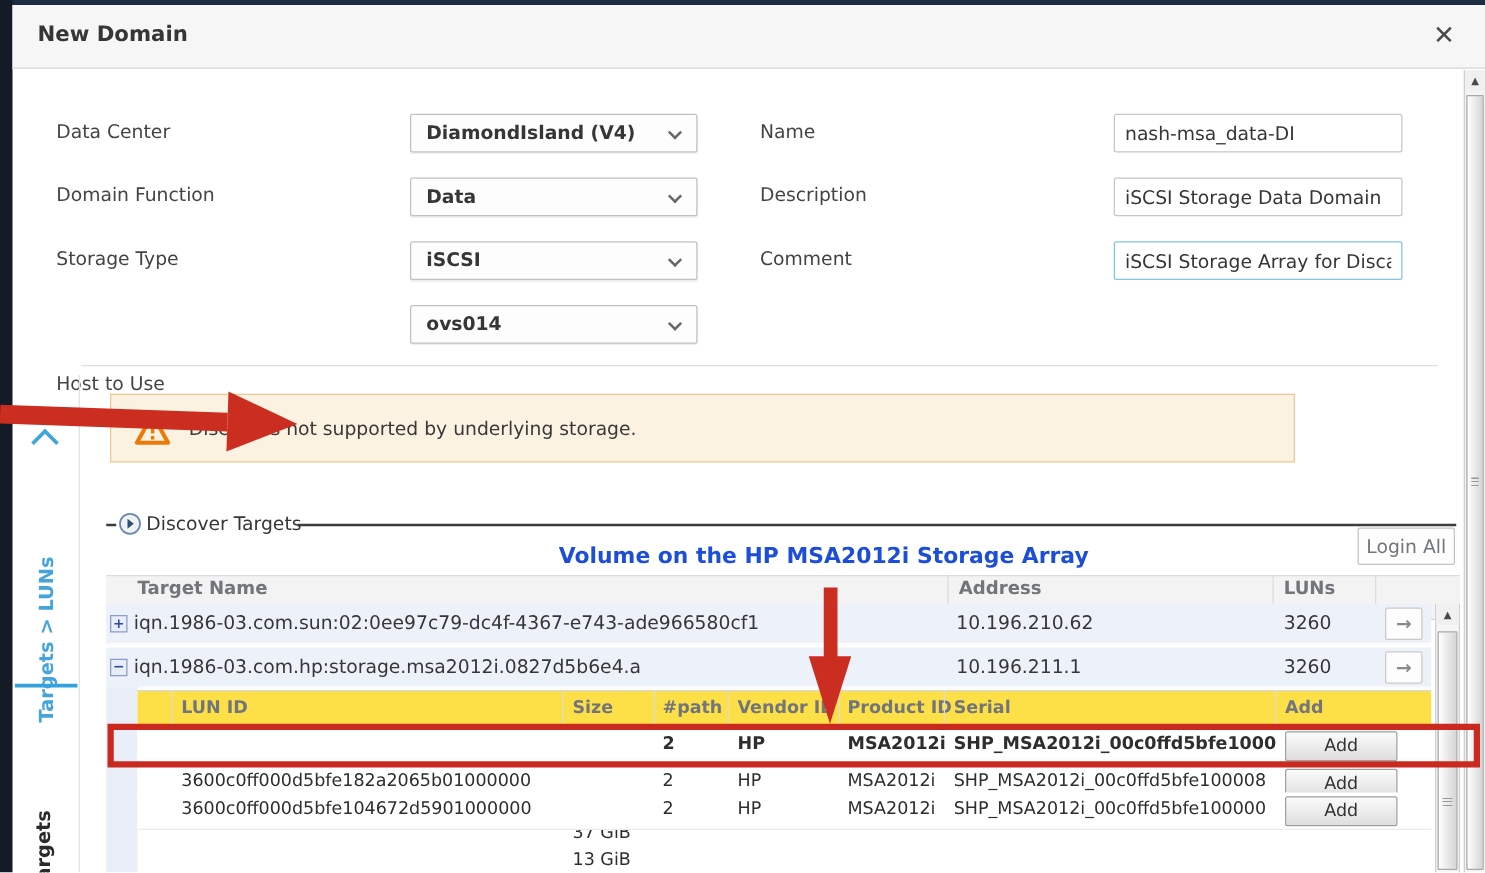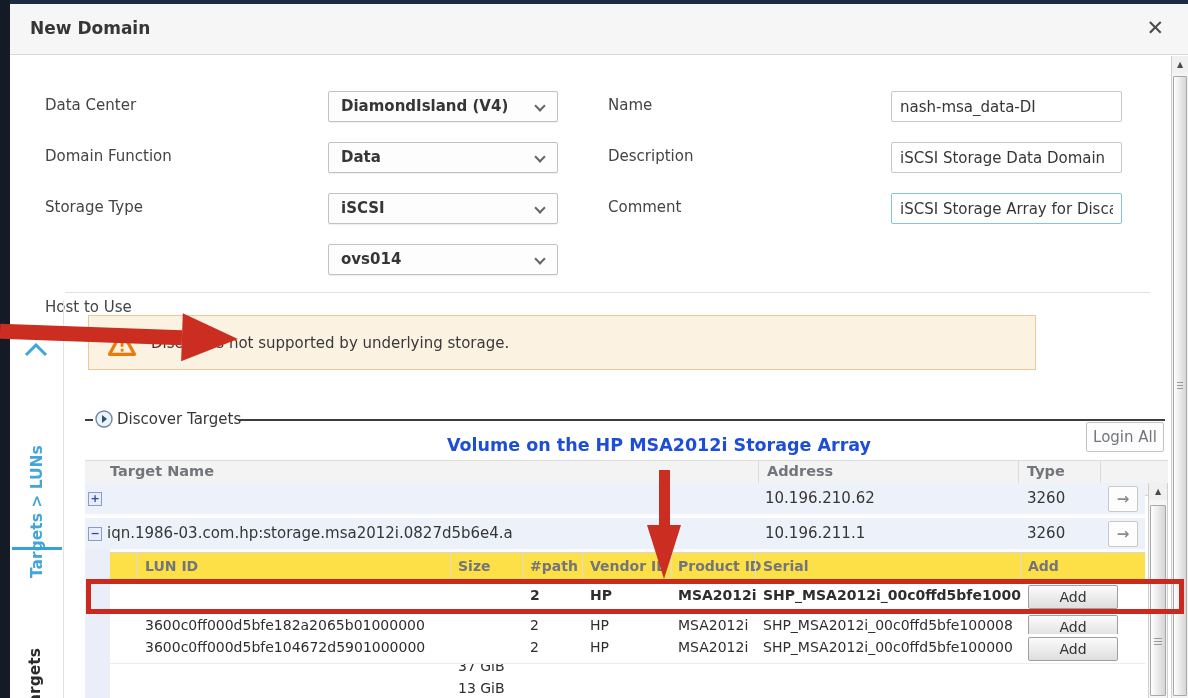--- a/index.html
+++ b/index.html
@@ -183,28 +183,29 @@
 <div class="abs red-title">Volume on the HP MSA2012i Storage Array</div>
 <div class="abs rarrow-down">
   <div class="shaft"></div>
     <div class="head"></div>
 </div>
 <div class="abs red-box"></div>
 
 <div class="abs t-header">
   <div class="hcell" style="left:25px;">Target Name</div>
   <div class="hcell" style="left:682px;">Address</div>
-  <div class="hcell" style="left:942px;">Type</div>
+  <div class="hcell" style="left:942px;">LUNs</div>
   <div class="vline" style="left:673px;"></div>
   <div class="vline" style="left:933px;"></div>
   <div class="vline" style="left:1015px;"></div>
 </div>
 
 <div class="abs trow" style="top:483px;">
   <div class="exp">+</div>
+  <div class="tname">iqn.1986-03.com.sun:02:0ee97c79-dc4f-4367-e743-ade966580cf1</div>
   <div class="taddr">10.196.210.62</div>
   <div class="tport">3260</div>
   <div class="go-btn">→</div>
 </div>
 
 <div class="abs trow" style="top:518px;">
   <div class="exp">−</div>
   <div class="tname">iqn.1986-03.com.hp:storage.msa2012i.0827d5b6e4.a</div>
   <div class="taddr">10.196.211.1</div>
   <div class="tport">3260</div>

